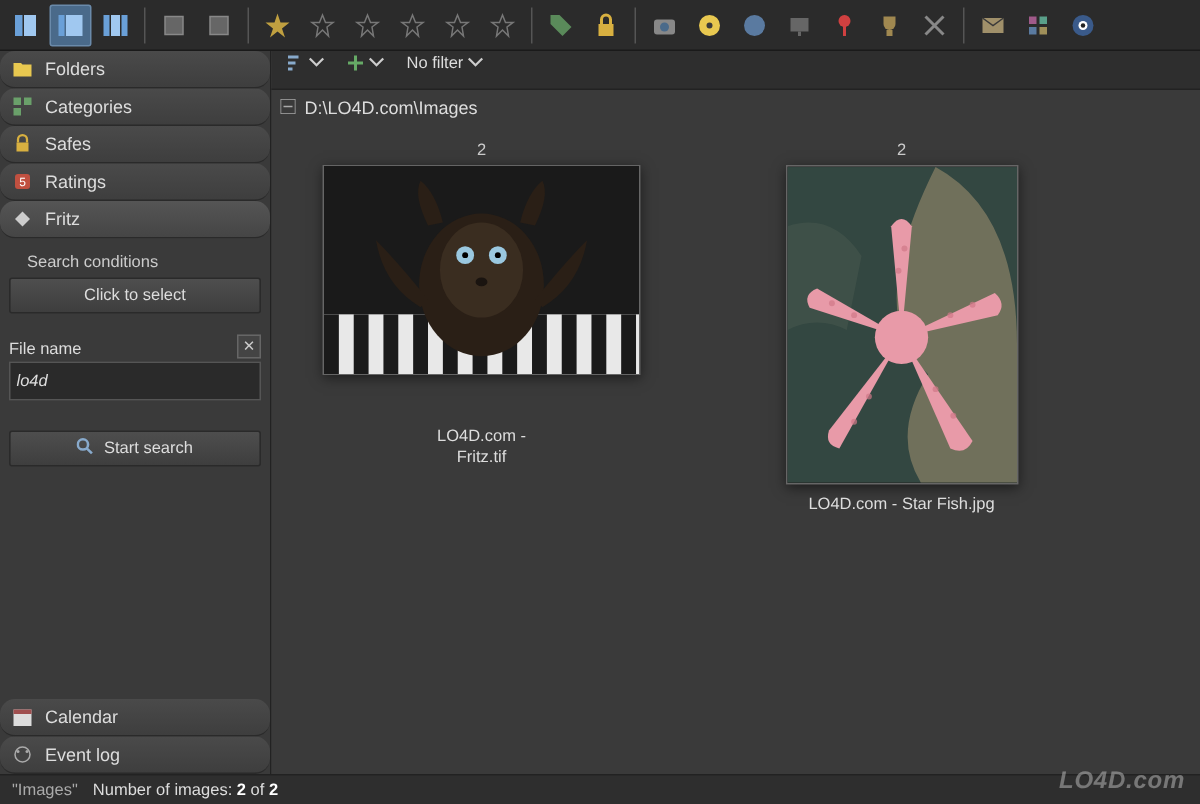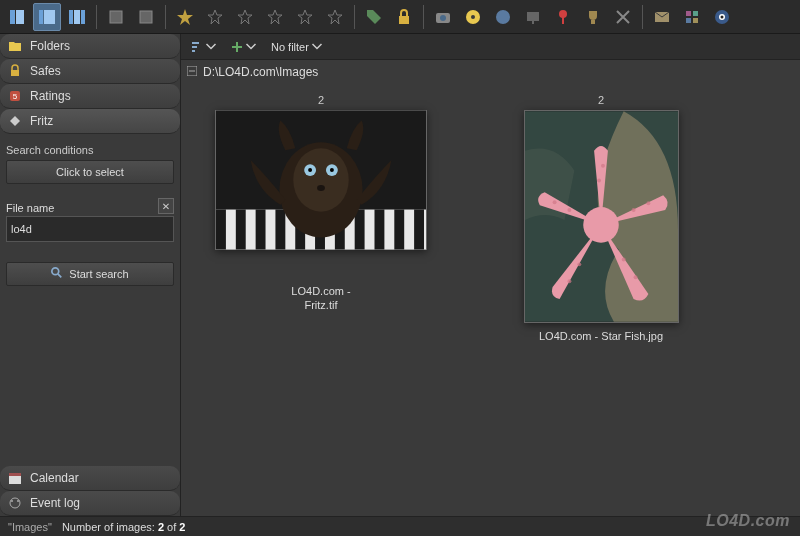--- a/index.html
+++ b/index.html
@@ -28,39 +28,39 @@
   display: flex; flex-direction: column;
 }
 .nav-item {
   height: 25px; display: flex; align-items: center; padding: 0 8px;
   background: linear-gradient(#4a4a4a,#3e3e3e); border-bottom: 1px solid #2a2a2a;
   cursor: pointer; gap: 8px; border-radius: 10px;
 }
 .nav-item.sel { background: linear-gradient(#555,#454545); }
 .nav-item .ic { width: 14px; height: 14px; display:flex; align-items:center; justify-content:center; }
 .search-panel { padding: 4px 6px; flex: 1; }
-.sec-title { font-size: 11px; color: #ccc; margin: 6px 0 4px; }
+.sec-title { font-size: 11px; color: #ccc; margin: 6px 12px 4px; }
 .btn {
   width: 100%; height: 24px; background: linear-gradient(#4e4e4e,#3e3e3e);
   border: 1px solid #2a2a2a; border-radius: 2px; color: #ddd; font-size: 11px;
   cursor: pointer; display:flex; align-items:center; justify-content:center; gap:6px;
 }
 .field-row { display:flex; align-items:flex-end; margin-top: 14px; }
 .field-label { font-size: 11px; flex: 1; }
 .closebtn { width:16px; height:16px; background:#444; border:1px solid #666; color:#ccc;
   display:flex; align-items:center; justify-content:center; font-size:10px; cursor:pointer; }
 .textin {
   width: 100%; height: 16px; background:#2a2a2a; border:1px solid #555;
-  color:#ddd; padding:12px 4px; font-size:11px; margin-top:2px;
+  color:#ddd; padding:12px 4px; font-size:11px; margin-top:2px;font-style:italic;
 }
 .bottom-nav { margin-top:auto; }
 .content { flex:1; display:flex; flex-direction:column; background:#3a3a3a; }
 .filterbar {
   height: 26px; background:#2e2e2e; border-bottom:1px solid #222;
-  display:flex; align-items:center; padding:0 6px; gap:6px;
+  display:flex; align-items:flex-start; padding:0 6px; gap:6px;
 }
 .fbtn { display:flex; align-items:center; gap:2px; cursor:pointer; padding:2px 4px; font-size:11px; }
 .fbtn svg { width:12px; height:12px; }
 .breadcrumb {
   height: 24px; display:flex; align-items:center; padding:0 6px; gap:6px;
 }
 .breadcrumb .txt { font-weight:normal; color:#ddd; font-size:12px; }
 .thumbs { flex:1; display:flex; gap:60px; padding:10px 30px; }
 .thumb-col { display:flex; flex-direction:column; align-items:center; width:220px; }
 .badge { font-size:11px; color:#ccc; margin-bottom:4px; }
@@ -227,20 +227,30 @@
 <div class="main">
 
   <div class="sidebar">
     <div class="nav-item">
       <span class="ic">
           <svg viewBox="0 0 14 14">
             <path d="M1 3h5l1 1h6v8H1z" fill="#e8c850"></path>
           </svg>
         </span>
       <span>Folders</span>
+    </div>
+    <div class="nav-item">
+      <span class="ic">
+          <svg viewBox="0 0 14 14">
+            <rect x="1" y="1" width="5" height="5" fill="#6aa06a"></rect>
+            <rect x="8" y="1" width="5" height="5" fill="#6aa06a"></rect>
+            <rect x="1" y="8" width="5" height="5" fill="#6aa06a"></rect>
+          </svg>
+        </span>
+      <span>Categories</span>
     </div>
     <div class="nav-item">
       <span class="ic">
           <svg viewBox="0 0 14 14">
             <rect x="3" y="6" width="8" height="6" fill="#d8b040"></rect>
             <path d="M4 6V4a3 3 0 016 0v2" fill="none" stroke="#d8b040" stroke-width="1.5"></path>
           </svg>
         </span>
       <span>Safes</span>
     </div>

